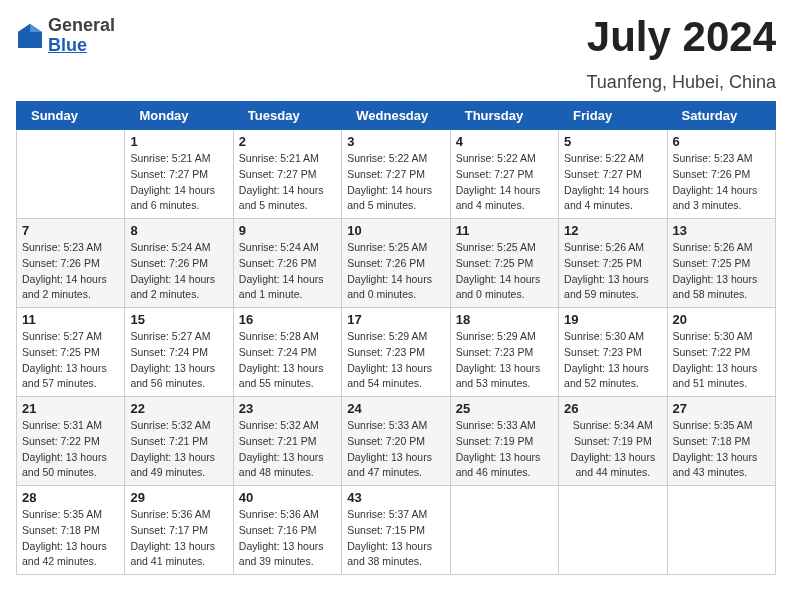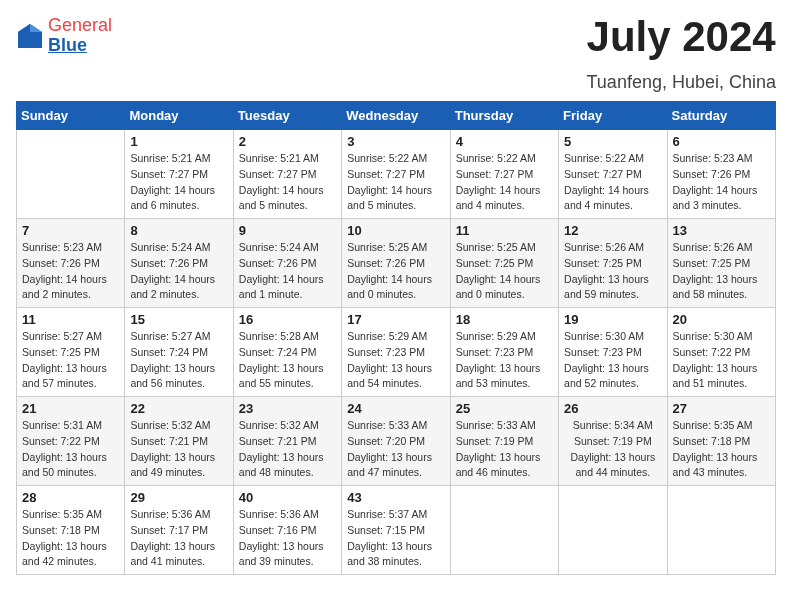--- a/index.html
+++ b/index.html
@@ -21,35 +21,35 @@
       align-items: center;
       gap: 4px;
     }
     .logo-text {
       display: flex;
       flex-direction: column;
       line-height: 1.1;
     }
     .logo-general {
       font-size: 18px;
-      font-weight: normal;
-      color: #ef4444;
+      font-weight: bold;
+      color: #404040;
     }
     .logo-blue {
       font-size: 18px;
       font-weight: bold;
       color: #1a5fb4;
       text-decoration: underline;
     }
     .logo-icon {
       width: 28px;
       height: 28px;
     }
     .title-block {
-      text-align: left;
+      text-align: right;
     }
     .month-title {
       font-size: 42px;
       font-weight: bold;
       color: #222;
       line-height: 1;
     }
     .location-title {
       font-size: 18px;
       color: #444;
@@ -57,21 +57,21 @@
     }
     table {
       width: 100%;
       border-collapse: collapse;
     }
     thead th {
       background-color: #1a5fb4;
       color: #fff;
       font-size: 13px;
       font-weight: bold;
-      padding: 6px 4px;
+      padding: 6px 14px;
       text-align: left;
       border: 1px solid #1a5fb4;
     }
     tbody td {
       border: 1px solid #ccc;
       vertical-align: top;
       padding: 4px 5px;
       width: 107px;
       min-height: 80px;
       background: #fff;

